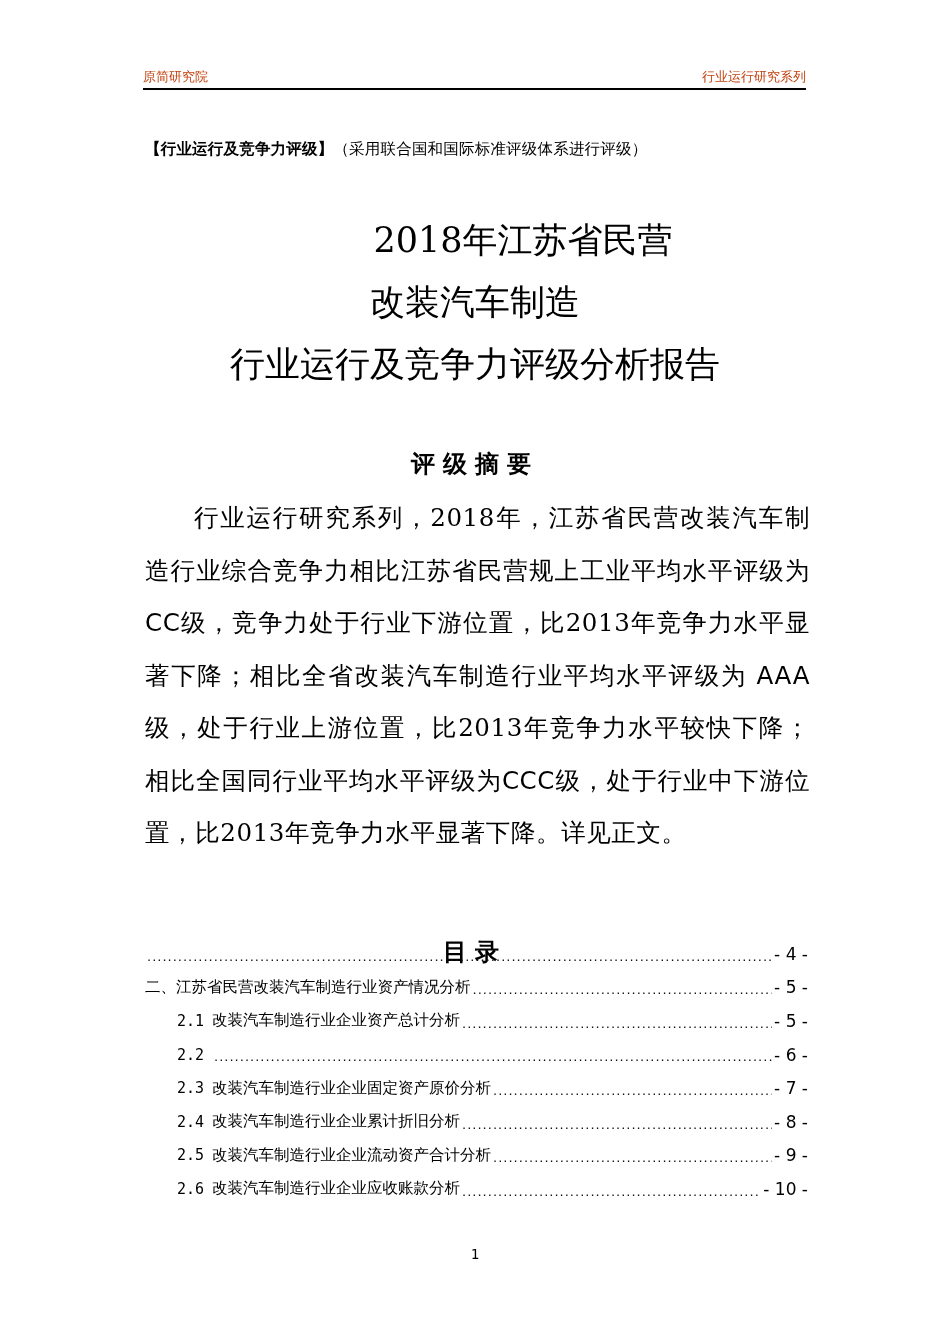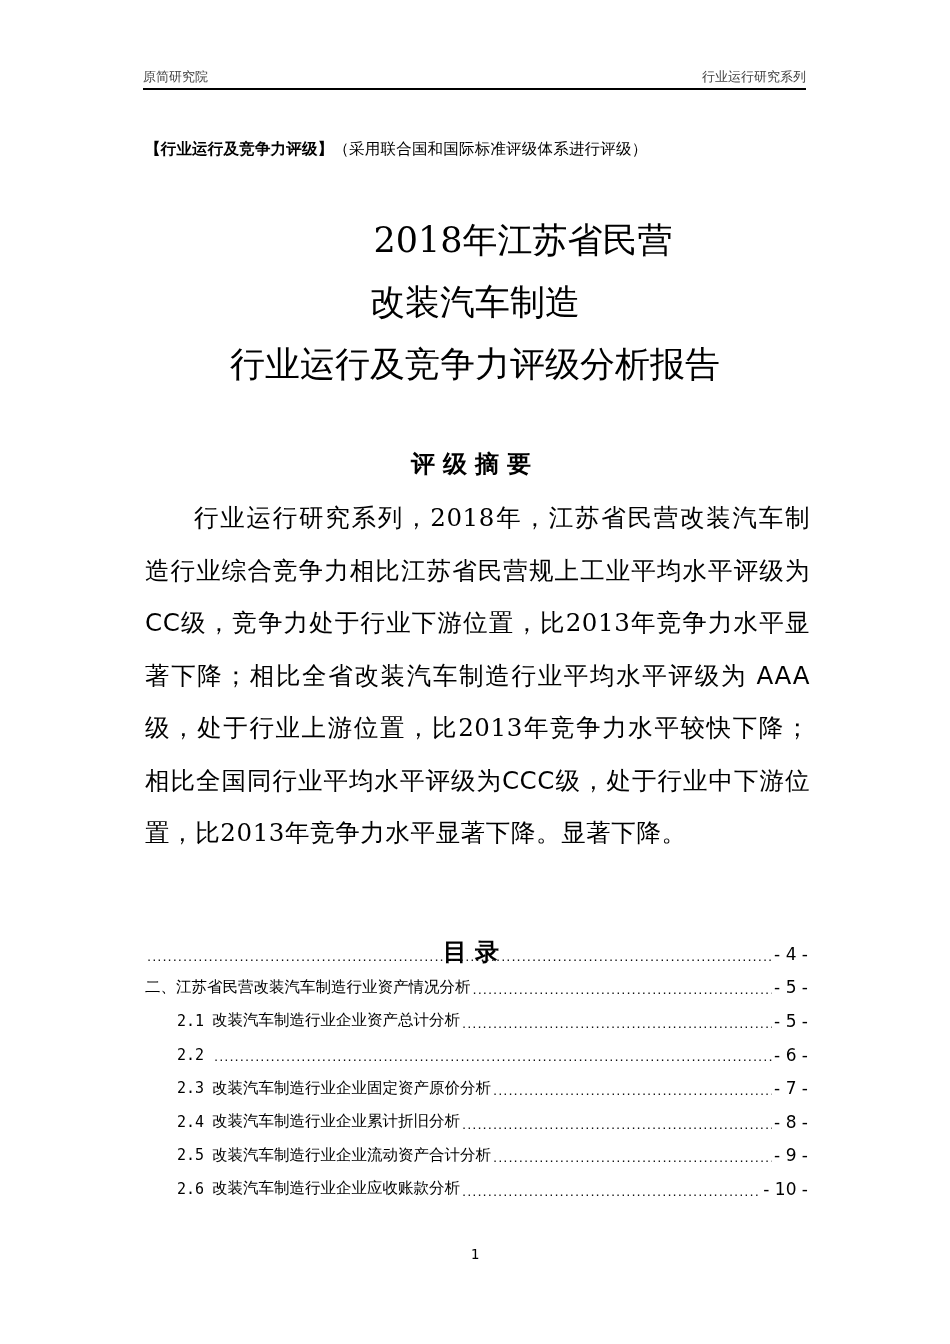--- a/index.html
+++ b/index.html
@@ -17,21 +17,21 @@
     }
     .page-header {
       position: absolute;
       left: 143px;
       top: 66px;
       width: 663px;
       height: 22px;
       border-bottom: 2px solid #000;
       font-family: "DejaVu Sans", "Liberation Sans", sans-serif;
       font-size: 13px;
-      color: #404040;
+      color: #c2410c;
     }
     .page-header .left { position: absolute; left: 0; top: 2px; }
     .page-header .right { position: absolute; right: 0; top: 2px; }
 
     .rating-tag {
       position: absolute;
       left: 145px;
       top: 139px;
       width: 670px;
       font-family: "DejaVu Sans", "Liberation Sans", sans-serif;
@@ -151,21 +151,21 @@
   <span>【行业运行及竞争力评级】</span><span class="paren">（采用联合国和国际标准评级体系进行评级）</span>
 </div>
 
 <div class="title-block title-1">2018年江苏省民营</div>
 <div class="title-block title-2">改装汽车制造</div>
 <div class="title-block title-3">行业运行及竞争力评级分析报告</div>
 
 <div class="section-heading summary-heading">评级摘要</div>
 
 <div class="summary">
-  <span>行业运行研究系列，2018年，江苏省民营改装汽车制造行业综合竞争力相比江苏省民营规上工业平均水平评级为</span><b>CC级</b><span>，竞争力处于行业</span><b>下游</b><span>位置，比2013年竞争力水平</span><b>显著下降</b><span>；相比全省改装汽车制造行业平均水平评级为 </span><b>AAA级</b><span>，处于行业</span><b>上游</b><span>位置，比2013年竞争力水平</span><b>较快下降</b><span>；相比全国同行业平均水平评级为</span><b>CCC级</b><span>，处于行业</span><b>中下游</b><span>位置，比2013年竞争力水平</span><b>显著下降</b><span>。显著下降。</span>
+  <span>行业运行研究系列，2018年，江苏省民营改装汽车制造行业综合竞争力相比江苏省民营规上工业平均水平评级为</span><b>CC级</b><span>，竞争力处于行业</span><b>下游</b><span>位置，比2013年竞争力水平</span><b>显著下降</b><span>；相比全省改装汽车制造行业平均水平评级为 </span><b>AAA级</b><span>，处于行业</span><b>上游</b><span>位置，比2013年竞争力水平</span><b>较快下降</b><span>；相比全国同行业平均水平评级为</span><b>CCC级</b><span>，处于行业</span><b>中下游</b><span>位置，比2013年竞争力水平</span><b>显著下降</b><span>。详见正文。</span>
 </div>
 
 <div class="section-heading toc-heading">目录</div>
 
 <div class="toc">
   <div class="toc-row level-1">
     <span class="dots"></span>
     <span class="page">- 4 -</span>
   </div>
   <div class="toc-row level-1">

